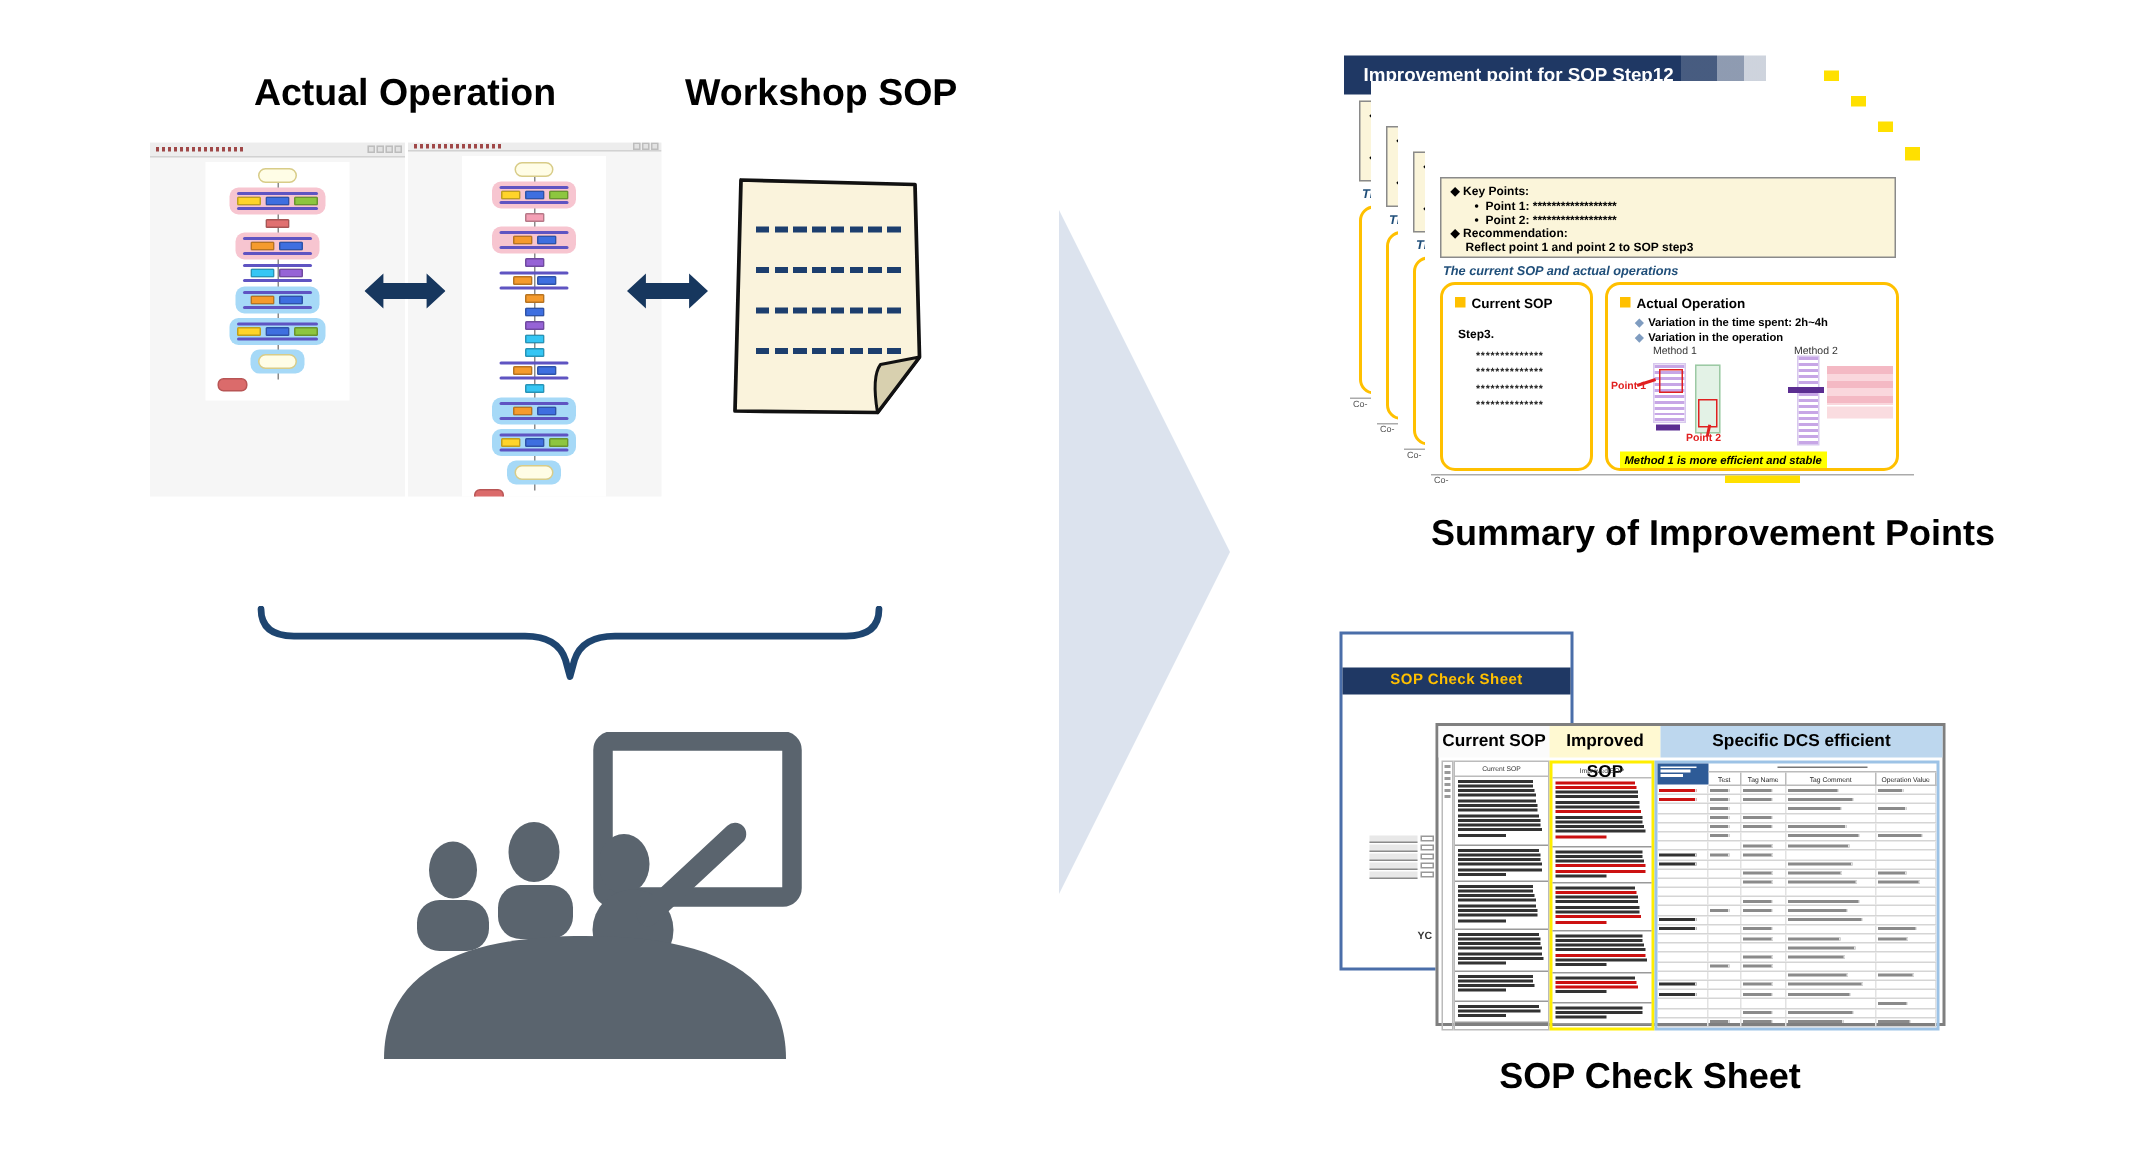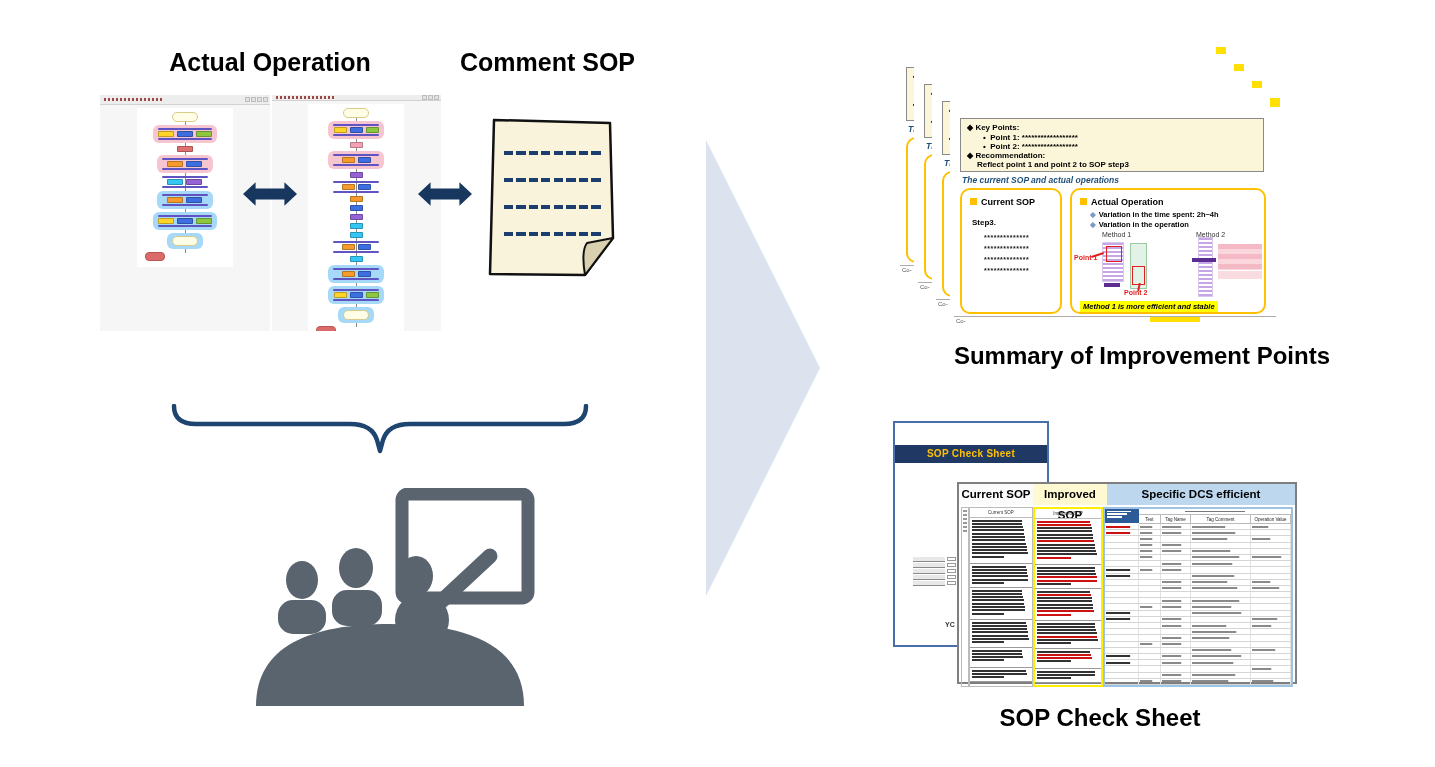--- a/index.html
+++ b/index.html
@@ -110,21 +110,21 @@
   .ct-rbody{flex:1;overflow:hidden;}
   .ct-rrow{display:flex;height:6.2px;border-bottom:0.5px solid #d5d5d5;box-sizing:border-box;}
   .ct-rrow div{box-sizing:border-box;padding:1.5px 1px 0 1px;border-right:0.5px solid #e2e2e2;}
 </style>
 </head>
 <body>
 
 <div class="stage">
 
   <div class="hd hd-lg" style="left:120px;top:48px;width:300px;">Actual Operation</div>
-  <div class="hd hd-lg" style="left:430px;top:48px;width:235px;">Comment SOP</div>
+  <div class="hd hd-lg" style="left:430px;top:48px;width:235px;">Workshop SOP</div>
 
   <div class="panels">
     <div class="panel">
       <div class="panel-head">
         <div class="ptitle"></div>
         <div class="pbtns">
           <div class="pbtn"></div>
           <div class="pbtn"></div>
           <div class="pbtn"></div>
           <div class="pbtn"></div>
@@ -339,20 +339,21 @@
       <path d="M6,218 C6,158 60,136 140,136 C220,136 274,158 274,218 Z"></path>
     </svg>
   </div>
 
   <svg class="bigarrow" width="130" height="470" viewBox="0 0 130 470">
     <polygon points="6,5 120,233 6,461" fill="#DCE3EE"></polygon>
   </svg>
 
   <div class="slides" id="slides">
       <div class="slide" style="left: 0px; top: 0px;">
+      <div class="slide-titlebar"><span class="slide-title-text">Improvement point for SOP Step12</span></div>
       <div class="slide-ysq"></div>
       <div class="kp-box">
         <span style="left:6px;top:4px;"><i style="font-style:normal">◆</i> <i style="font-style:normal">Key Points:</i></span>
         <span style="left:22px;top:14px;"><i style="font-style:normal">•</i>&nbsp;&nbsp;<i style="font-style:normal">Point 1: ******************</i></span>
         <span style="left:22px;top:23px;"><i style="font-style:normal">•</i>&nbsp;&nbsp;<i style="font-style:normal">Point 2: ******************</i></span>
         <span style="left:6px;top:32px;"><i style="font-style:normal">◆</i> <i style="font-style:normal">Recommendation:</i></span>
         <span style="left:16px;top:41px;">Reflect point 1 and point 2 to SOP step3</span>
       </div>
       <div class="sec-head">The current SOP and actual operations</div>
 

